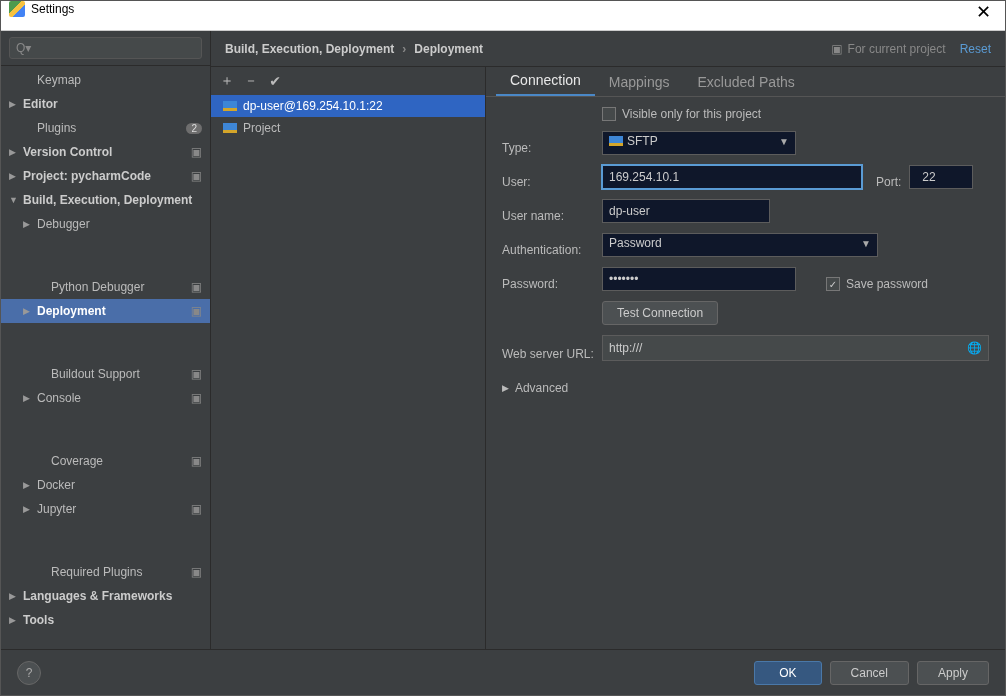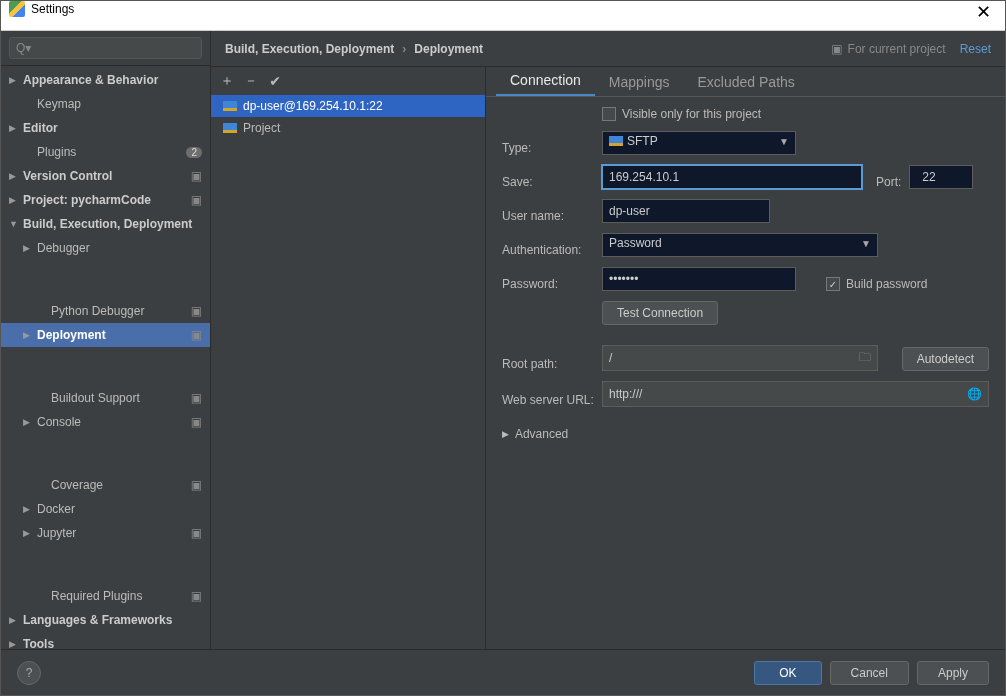--- a/index.html
+++ b/index.html
@@ -97,24 +97,20 @@
     <span class="close-btn">✕</span>
   </div>
 
   <div class="content">
 
     <div class="sidebar">
       <div class="search-row">
         <input class="search-input" placeholder="Q▾" style="">
       </div>
       <div class="tree" id="tree">
-          <div class="tree-item lvl0">
-            <span class="tree-arrow collapsed"></span>
-            <span class="tree-label">Appearance &amp; Behavior</span>
-          </div>
           <div class="tree-item lvl1">
             <span class="tree-arrow none"></span>
             <span class="tree-label">Keymap</span>
           </div>
           <div class="tree-item lvl0">
             <span class="tree-arrow collapsed"></span>
             <span class="tree-label">Editor</span>
           </div>
           <div class="tree-item lvl1">
             <span class="tree-arrow none"></span>
@@ -246,21 +242,21 @@
               <div class="form-select" style="position:relative">
                 <span style="display:inline-flex;align-items:center;gap:4px">
                     <span class="server-icon"></span>
                     <span>SFTP</span>
                   </span>
                 <span class="select-arrow">▼</span>
               </div>
             </div>
 
             <div class="form-row">
-              <span class="form-label">Save:</span>
+              <span class="form-label">User:</span>
               <input class="form-input active" style="width: 260px;" value="169.254.10.1">
               <span style="margin-left:14px;margin-right:8px;color:#bbb">Port:</span>
               <input class="form-input" style="width: 64px; padding-left: 12px;" value="22">
             </div>
 
             <div class="form-row">
               <span class="form-label">User name:</span>
               <input class="form-input" style="width: 168px;" value="dp-user">
             </div>
 
@@ -270,38 +266,29 @@
                 <span>Password</span>
                 <span class="select-arrow">▼</span>
               </div>
             </div>
 
             <div class="form-row">
               <span class="form-label">Password:</span>
               <input class="form-input" style="width: 194px;" type="password" value="•••••••">
               <label class="checkbox" style="margin-left:30px">
                 <span class="checkbox-box">✓</span>
-                <span>Build password</span>
+                <span>Save password</span>
               </label>
             </div>
 
             <div class="form-row">
               <span class="form-label"></span>
               <button class="btn">Test Connection</button>
             </div>
 
-            <div class="form-row" style="margin-top:10px">
-              <span class="form-label">Root path:</span>
-              <div class="input-wrap" style="width:276px">
-                <input class="form-input" style="border: none; flex: 1 1 0%; background: transparent;" value="/">
-                <span class="icon-in-input">🗀</span>
-              </div>
-              <span style="flex:1"></span>
-              <button class="btn">Autodetect</button>
-            </div>
 
             <div class="form-row">
               <span class="form-label">Web server URL:</span>
               <div class="input-wrap" style="flex:1">
                 <input class="form-input" style="border: none; flex: 1 1 0%; background: transparent;" value="http:///">
                 <span class="icon-in-input">🌐</span>
               </div>
             </div>
 
             <div class="advanced-row">

